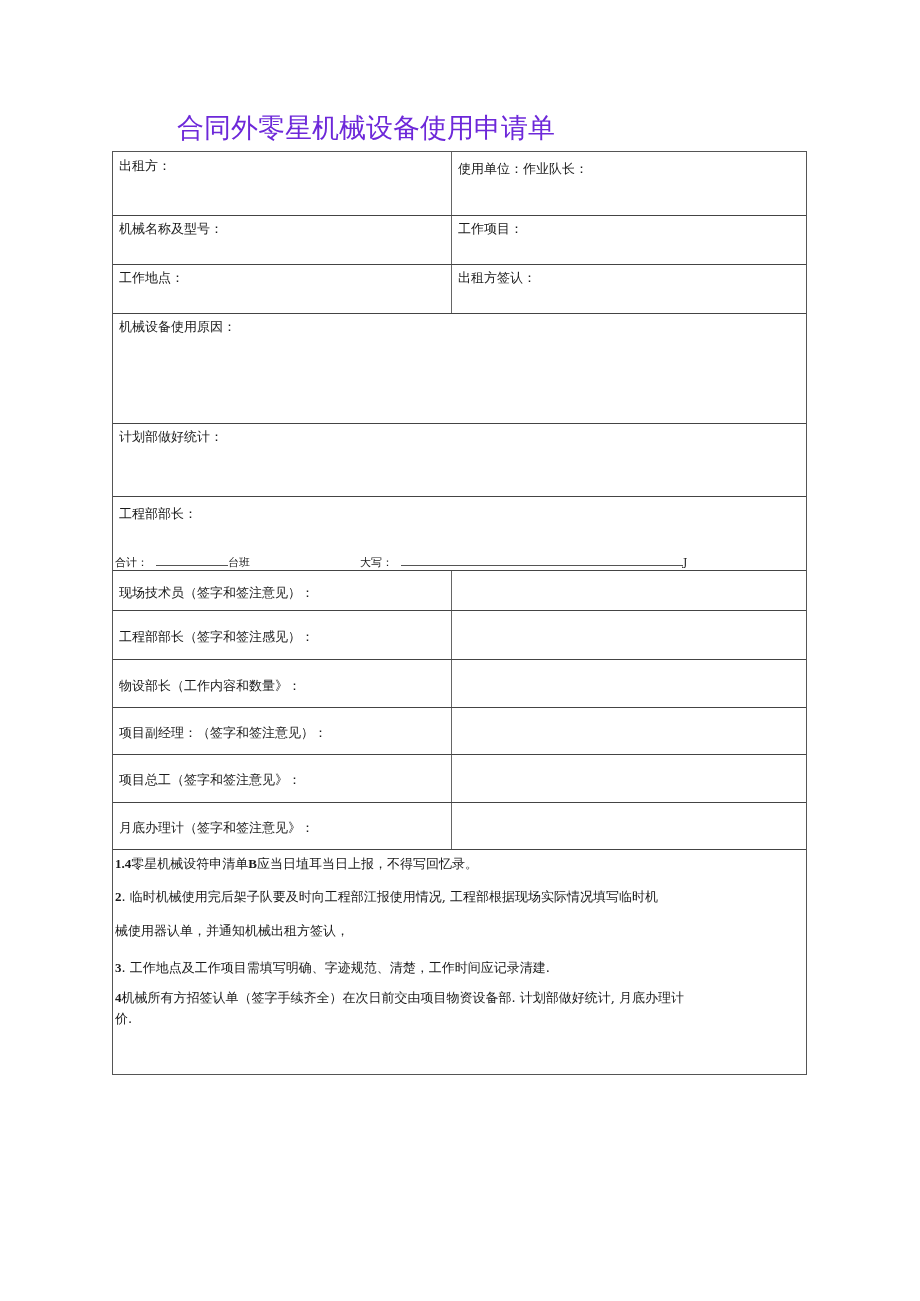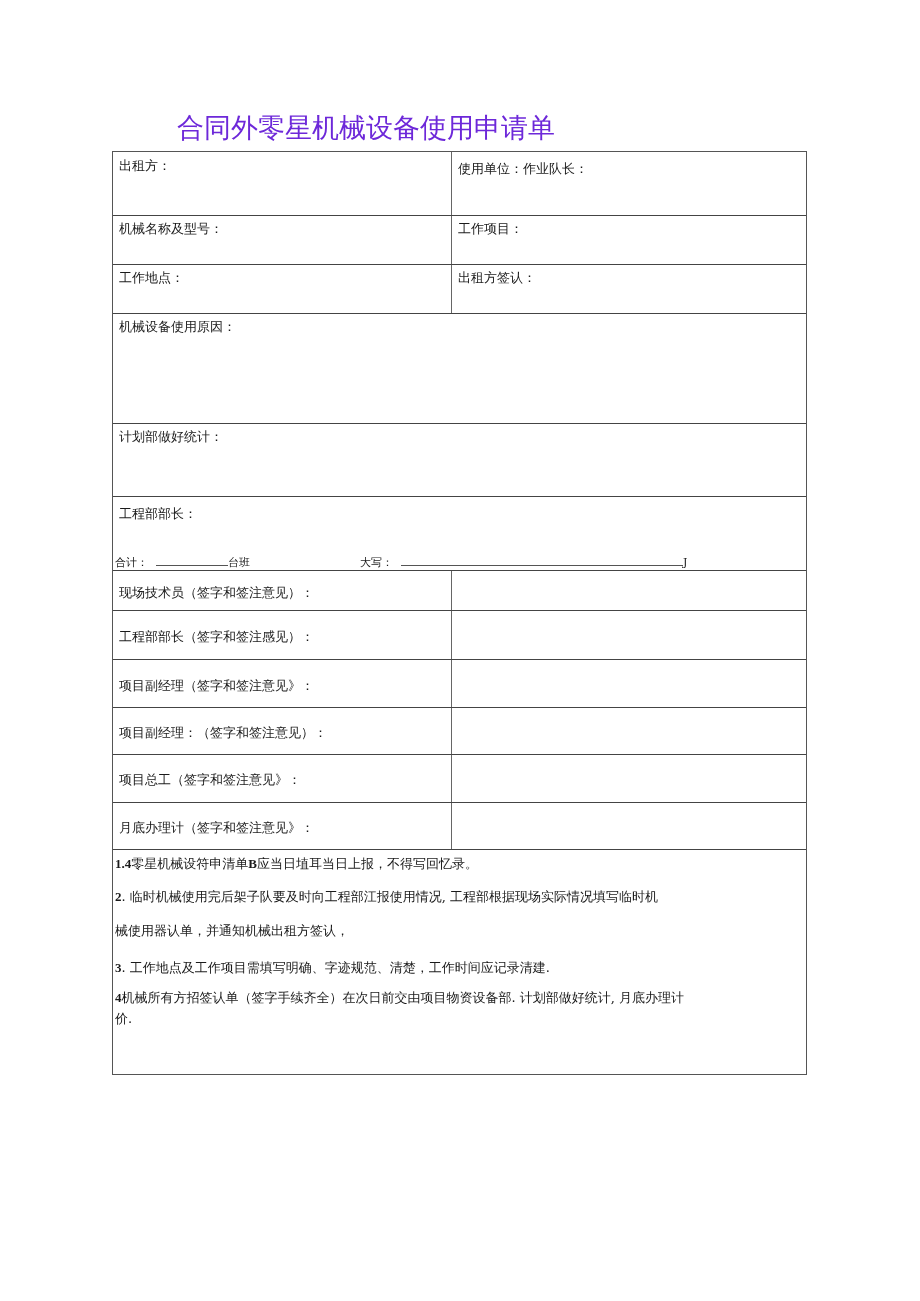--- a/index.html
+++ b/index.html
@@ -84,21 +84,21 @@
     <div class="cell right"></div>
   </div>
   <div class="row" style="top:458px;height:49px;">
     <div class="cell left">
       <span class="lbl" style="top:17px;">工程部部长（签字和签注感见）：</span>
     </div>
     <div class="cell right"></div>
   </div>
   <div class="row" style="top:507px;height:48px;">
     <div class="cell left">
-      <span class="lbl" style="top:17px;">项目副经理（签字和签注意见》：</span>
+      <span class="lbl" style="top:17px;">物设部长（工作内容和数量》：</span>
     </div>
     <div class="cell right"></div>
   </div>
   <div class="row" style="top:602px;height:48px;">
     <div class="cell left">
       <span class="lbl" style="top:16px;">项目总工（签字和签注意见》：</span>
     </div>
     <div class="cell right"></div>
   </div>
   <div class="row" style="top:555px;height:47px;">

